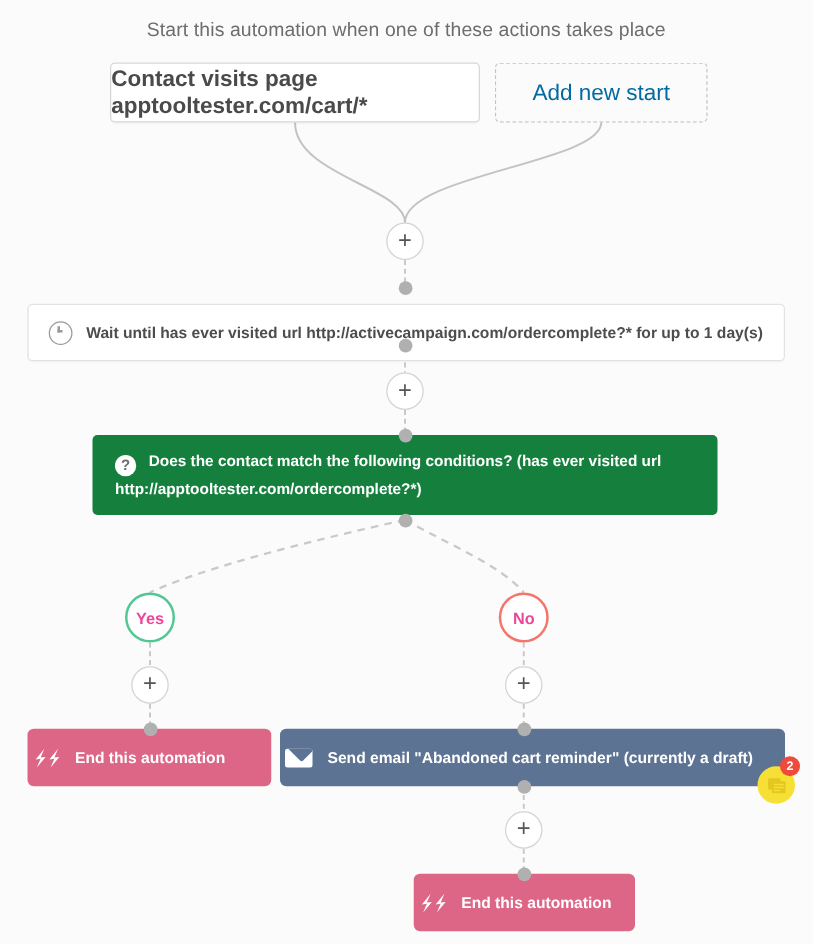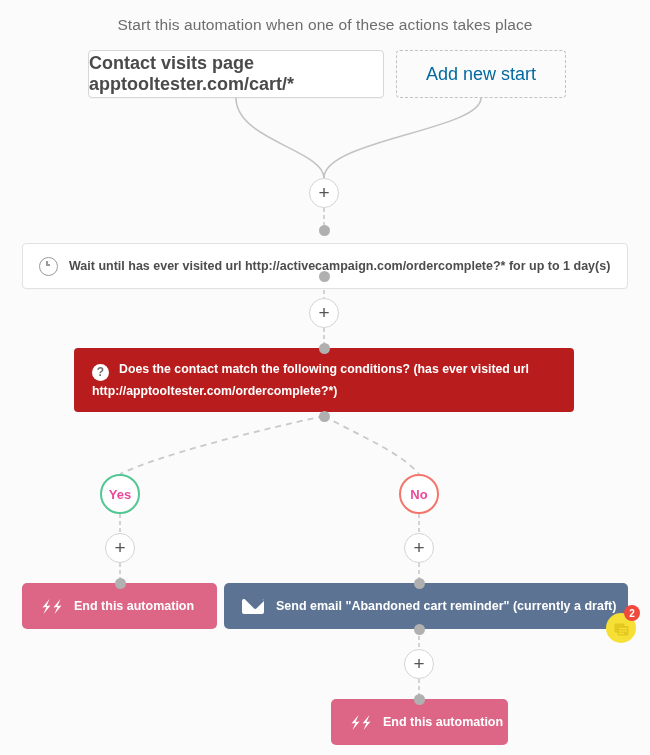--- a/index.html
+++ b/index.html
@@ -130,21 +130,21 @@
   }
   .clock-icon::after {
     width: 4px; height: 1.6px;
     left: 6.4px; top: 6.6px;
   }
 
   
   .cond-block {
     left: 74px; top: 348px;
     width: 500px; height: 64px;
-    background: #b91c1c;
+    background: #15803d;
     border-radius: 4px;
     padding: 11px 18px 0 18px;
     font-size: 12.3px;
     font-weight: bold;
     color: #ffffff;
     line-height: 1.75;
   }
   .q-icon {
     display: inline-flex;
     width: 17px; height: 17px;
@@ -172,21 +172,21 @@
     z-index: 5;
   }
   .branch-yes { border: 2px solid #52c793; color: #ec4899; }
   .branch-no  { border: 2px solid #f4756b; color: #ec4899; }
 
   
   .action {
     display: flex;
     align-items: center;
     border-radius: 5px;
-    padding-left: 18px;
+    padding-left: 4px;
     font-size: 12.5px;
     font-weight: bold;
     color: #ffffff;
     height: 46px;
   }
   .action-end   { background: #dd6687; }
   .action-email { background: #5c7393; }
 
   .bolt-icon {
     position: relative;

